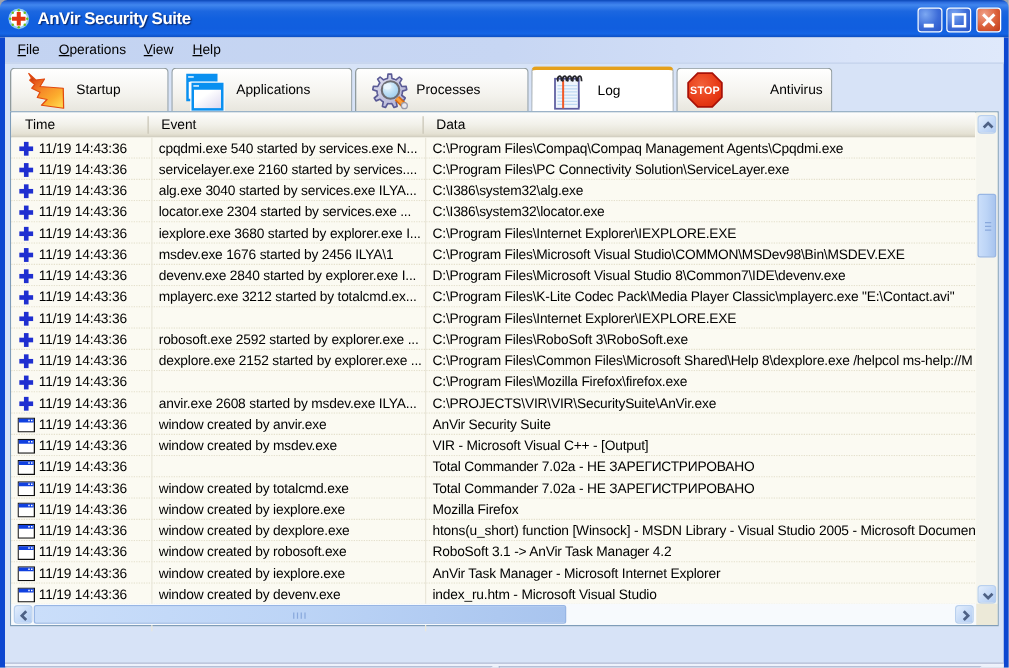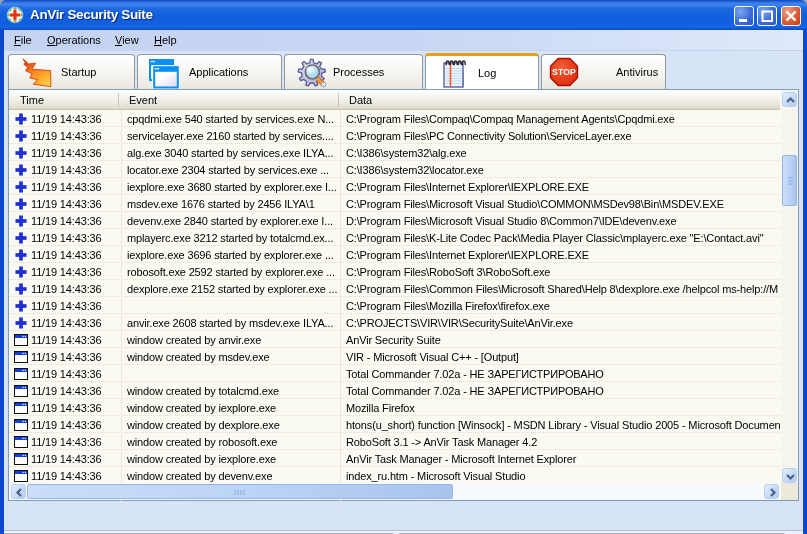--- a/index.html
+++ b/index.html
@@ -267,21 +267,20 @@
             <span class="c1">11/19 14:43:36</span>
             <span class="c2">mplayerc.exe 3212 started by totalcmd.ex...</span>
             <span class="c3">C:\Program Files\K-Lite Codec Pack\Media Player Classic\mplayerc.exe "E:\Contact.avi"</span>
           </div>
       <div class="row" style="top:156px">
             <svg class="ic" viewBox="0 0 13 13">
               <rect x="4.5" y="0.5" width="4" height="12" fill="#1F2FD0"></rect>
               <rect x="0.5" y="4.5" width="12" height="4" fill="#1F2FD0"></rect>
             </svg>
             <span class="c1">11/19 14:43:36</span>
-            <span class="c2">iexplore.exe 3696 started by explorer.exe ...</span>
             <span class="c3">C:\Program Files\Internet Explorer\IEXPLORE.EXE</span>
           </div>
       <div class="row" style="top:173px">
             <svg class="ic" viewBox="0 0 13 13">
               <rect x="4.5" y="0.5" width="4" height="12" fill="#1F2FD0"></rect>
               <rect x="0.5" y="4.5" width="12" height="4" fill="#1F2FD0"></rect>
             </svg>
             <span class="c1">11/19 14:43:36</span>
             <span class="c2">robosoft.exe 2592 started by explorer.exe ...</span>
             <span class="c3">C:\Program Files\RoboSoft 3\RoboSoft.exe</span>

